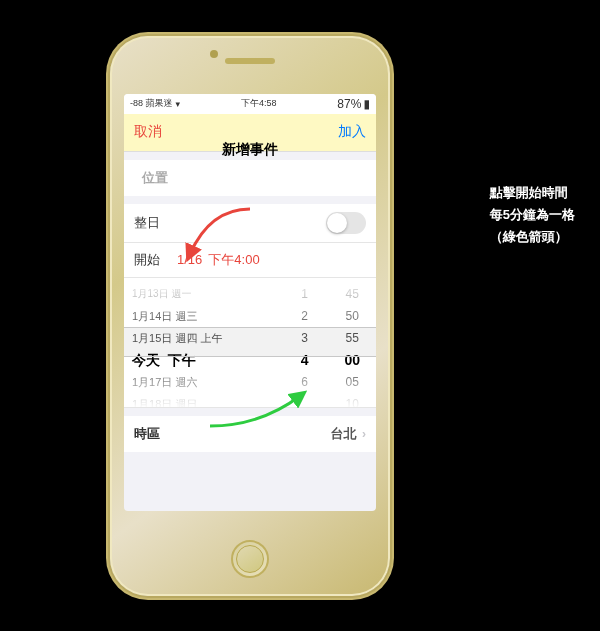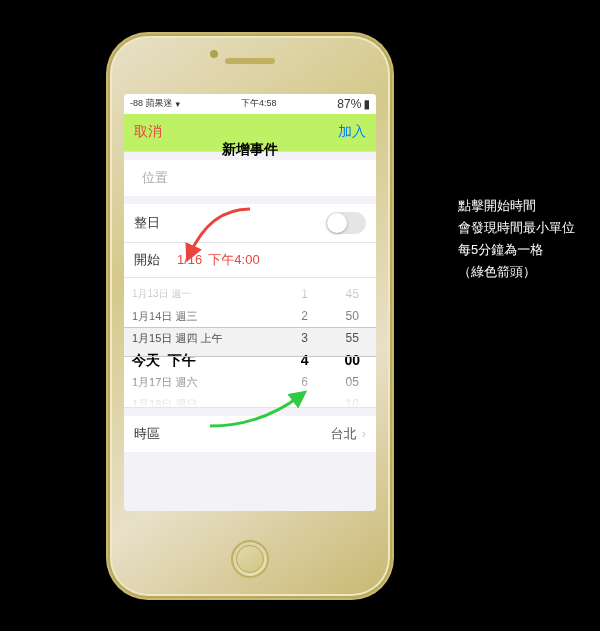--- a/index.html
+++ b/index.html
@@ -51,21 +51,21 @@
       padding: 0 6px;
       font-size: 9px;
       color: #333;
       gap: 44px;
     }
 
     .status-left { display: flex; align-items: center; gap: 3px; }
     .status-right { display: flex; align-items: center; gap: 2px; font-size: 12px; }
 
     .nav-bar {
-      background: #bef264;
+      background: #fef9c3;
       border-bottom: 1px solid #ddd;
       height: 38px;
       display: flex;
       align-items: center;
       justify-content: space-between;
       padding: 0 10px;
     }
 
     .nav-cancel {
       color: #e8453c;
@@ -90,21 +90,21 @@
     }
 
     .form-row {
       display: flex;
       align-items: center;
       padding: 8px 10px;
       border-bottom: 1px solid #e5e5e5;
       min-height: 36px;
     }
 
-    .form-row:last-child { border-bottom: none; }
+    .form-row:last-child { border-bottom: none; font-weight: bold; }
 
     .form-label {
       font-size: 13px;
       color: #333;
       min-width: 35px;
     }
 
     .form-value {
       font-size: 13px;
       color: #aaa;
@@ -410,18 +410,17 @@
   <svg class="arrow-green" style="position:absolute; top:340px; left:90px; width:110px; height:60px;" viewBox="0 0 110 60">
     <defs>
       <marker id="arrowhead-green" markerWidth="6" markerHeight="6" refX="3" refY="3" orient="auto">
         <polygon points="0 0, 6 3, 0 6" fill="#2ecc40"></polygon>
       </marker>
     </defs>
     <path d="M 10 50 Q 60 50 100 20" stroke="#2ecc40" stroke-width="3" fill="none" marker-end="url(#arrowhead-green)"></path>
   </svg>
 </div>
 
-<div class="annotation" style="position:absolute; right:25px; top:195px;">
+<div class="annotation" style="position:absolute; right:25px; top:182px;font-weight:bold;">
   <div>點擊開始時間</div>
-  <div>會發現時間最小單位</div>
   <div>每5分鐘為一格</div>
   <div>（綠色箭頭）</div>
 </div>
 
 </body></html>

